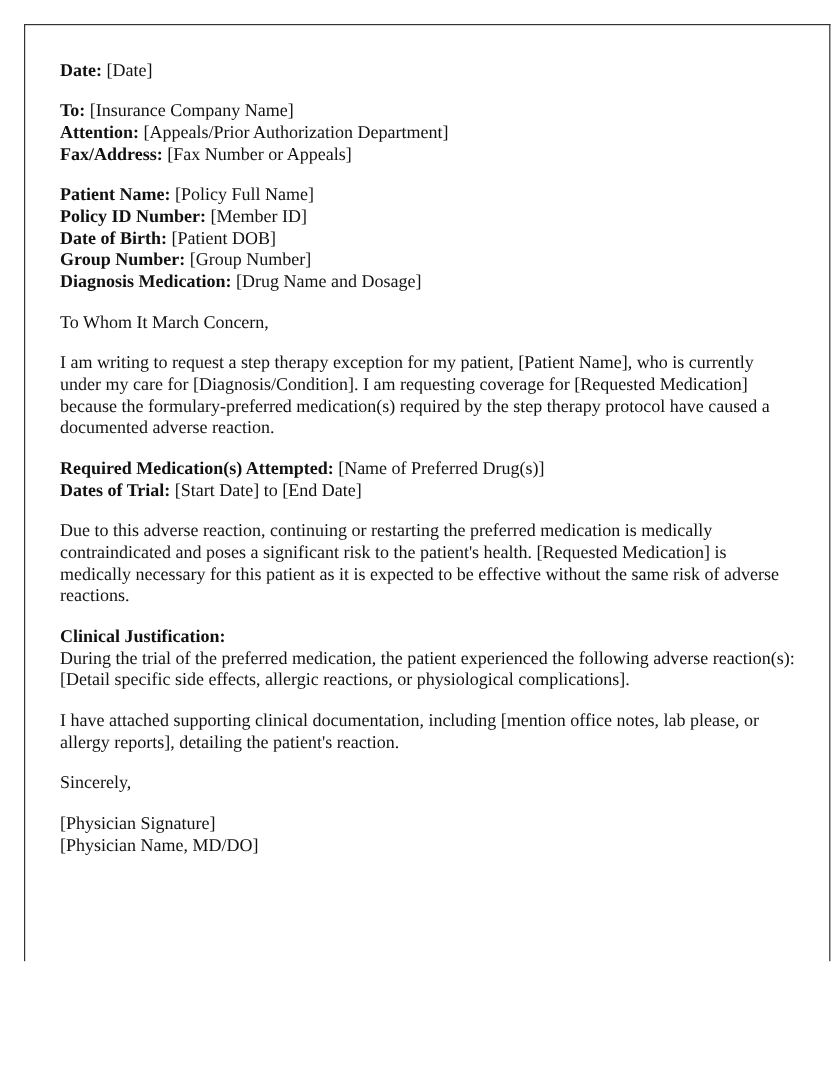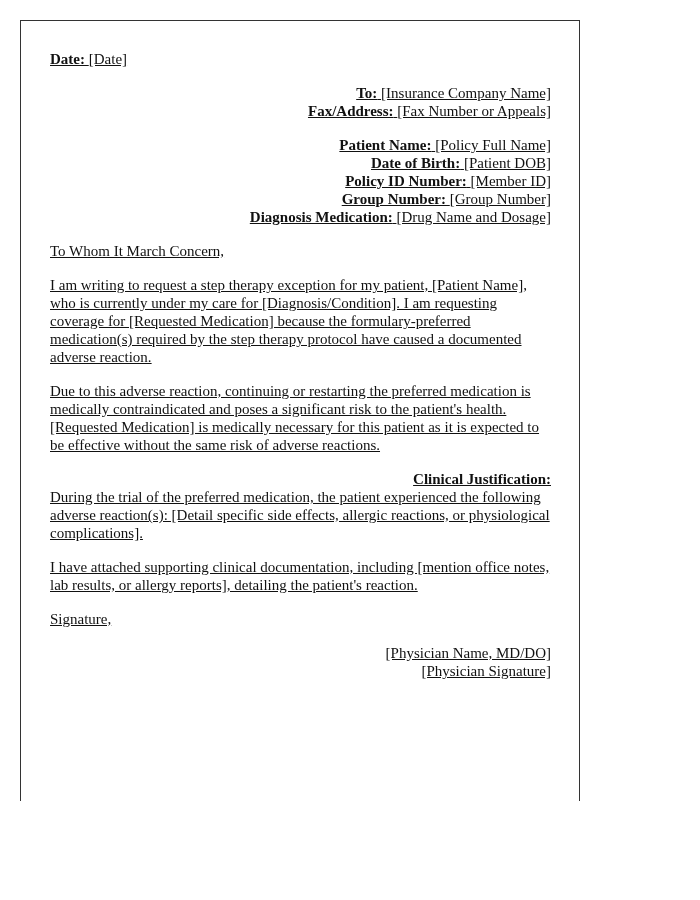--- a/index.html
+++ b/index.html
@@ -13,95 +13,108 @@
     body {
       font-family: "Liberation Serif", "DejaVu Serif", serif;
       font-size: 15px;
       line-height: 18px;
       color: #111111;
     }
     .page {
       position: absolute;
       left: 20px;
       top: 20px;
-      width: 560px;
+      width: 672px;
       height: 781px;
       border-top: 1px solid #333333;
       border-left: 1px solid #333333;
       border-right: 1px solid #333333;
       box-sizing: border-box;
       padding: 29px 28px 0 29px;
-      text-decoration: underline;
     }
     p {
       margin: 0 0 16px 0;
     }
     b { font-weight: bold; }
-    .line { display: block; text-align: right; }
+    .line { display: block; }
   </style>
 </head>
 <body>
 
 <div class="page">
 
   <p>
     <b>Date:</b>
     <span>[Date]</span>
   </p>
 
   <p>
     <span class="line">
       <b>To:</b>
       <span>[Insurance Company Name]</span>
     </span>
     <span class="line">
+      <b>Attention:</b>
+      <span>[Appeals/Prior Authorization Department]</span>
+    </span>
+    <span class="line">
       <b>Fax/Address:</b>
       <span>[Fax Number or Appeals]</span>
     </span>
   </p>
 
 
   <p>
     <span class="line">
       <b>Patient Name:</b>
       <span>[Policy Full Name]</span>
     </span>
     <span class="line">
+      <b>Policy ID Number:</b>
+      <span>[Member ID]</span>
+    </span>
+    <span class="line">
       <b>Date of Birth:</b>
       <span>[Patient DOB]</span>
-    </span>
-    <span class="line">
-      <b>Policy ID Number:</b>
-      <span>[Member ID]</span>
     </span>
     <span class="line">
       <b>Group Number:</b>
       <span>[Group Number]</span>
     </span>
     <span class="line">
       <b>Diagnosis Medication:</b>
       <span>[Drug Name and Dosage]</span>
     </span>
   </p>
 
   <p>To Whom It March Concern,</p>
 
   <p>I am writing to request a step therapy exception for my patient, [Patient Name], who is currently under my care for [Diagnosis/Condition]. I am requesting coverage for [Requested Medication] because the formulary-preferred medication(s) required by the step therapy protocol have caused a documented adverse reaction.</p>
 
+  <p>
+    <span class="line">
+      <b>Required Medication(s) Attempted:</b>
+      <span>[Name of Preferred Drug(s)]</span>
+    </span>
+    <span class="line">
+      <b>Dates of Trial:</b>
+      <span>[Start Date] to [End Date]</span>
+    </span>
+  </p>
 
   <p>Due to this adverse reaction, continuing or restarting the preferred medication is medically contraindicated and poses a significant risk to the patient's health. [Requested Medication] is medically necessary for this patient as it is expected to be effective without the same risk of adverse reactions.</p>
 
   <p>
     <b class="line">Clinical Justification:</b>
     <span>During the trial of the preferred medication, the patient experienced the following adverse reaction(s): [Detail specific side effects, allergic reactions, or physiological complications].</span>
   </p>
 
-  <p>I have attached supporting clinical documentation, including [mention office notes, lab results, or allergy reports], detailing the patient's reaction.</p>
+  <p>I have attached supporting clinical documentation, including [mention office notes, lab please, or allergy reports], detailing the patient's reaction.</p>
 
 
-  <p>Signature,</p>
+  <p>Sincerely,</p>
 
   <p>
+    <span class="line">[Physician Signature]</span>
     <span class="line">[Physician Name, MD/DO]</span>
-    <span class="line">[Physician Signature]</span>
   </p>
 
 </div>
 
 </body></html>

